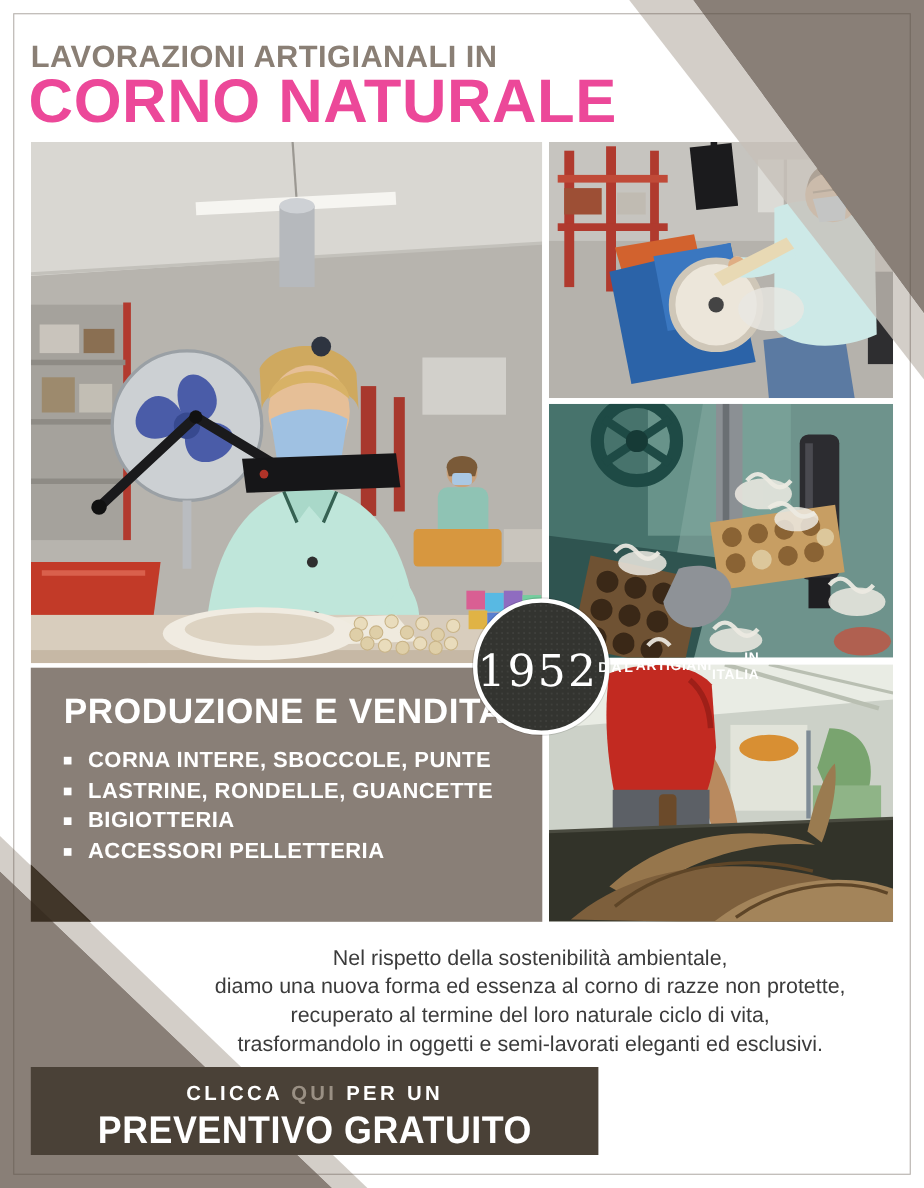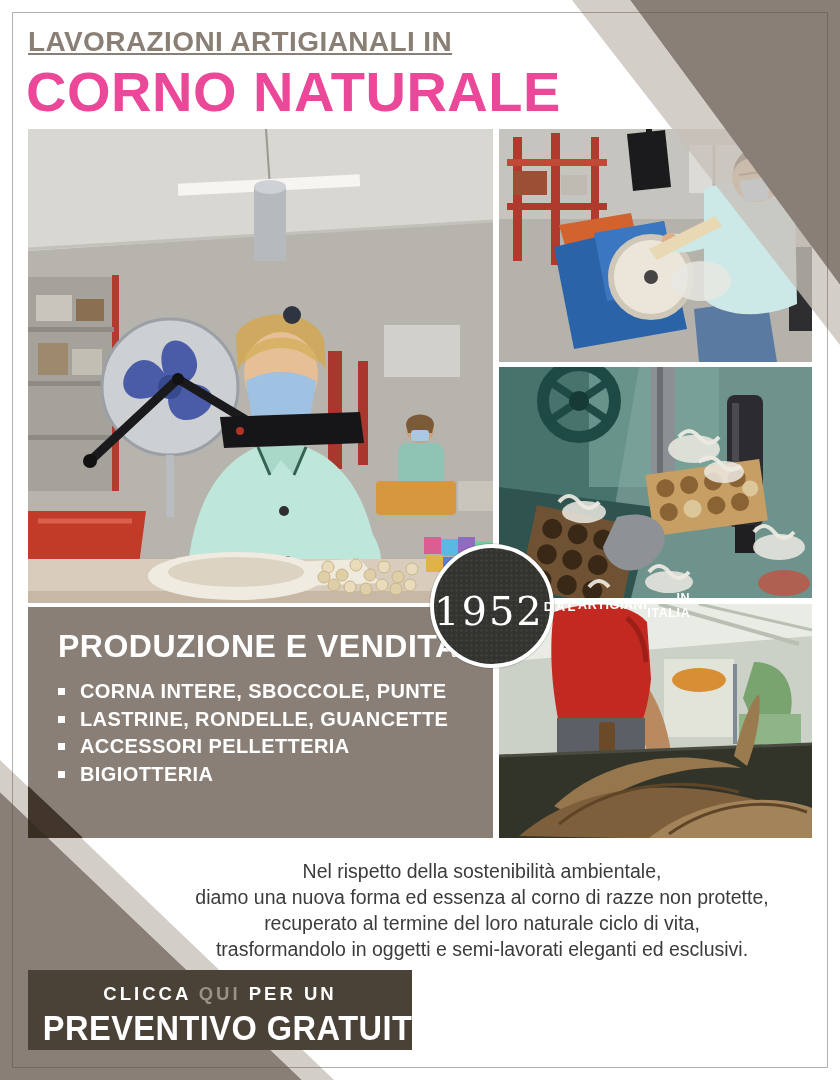--- a/index.html
+++ b/index.html
@@ -4,22 +4,22 @@
 <style>
   html,body{margin:0;padding:0;background:#ffffff;}
   body{font-family:"Liberation Sans", sans-serif;}
   .page{position:relative;width:840px;height:1080px;background:#ffffff;overflow:hidden;}
 
   
   .frame{position:absolute;left:12px;top:12px;width:814px;height:1054px;
          border:1px solid rgba(90,78,66,.45);z-index:40;pointer-events:none;}
 
   
-  .kicker{position:absolute;left:28px;top:28px;font-size:28px;font-weight:700;
-          letter-spacing:.4px;color:#8A7F75;line-height:1;z-index:3;text-decoration:underline;}
+  .kicker{position:absolute;left:28px;top:38px;font-size:28px;font-weight:700;
+          letter-spacing:.4px;color:#8A7F75;line-height:1;z-index:3;}
   .title{position:absolute;left:26px;top:64px;font-size:56px;font-weight:700;
          letter-spacing:.5px;color:#ec4899;line-height:1;z-index:3;}
 
   
   .photo{position:absolute;overflow:hidden;z-index:1;}
   .photo svg{display:block;}
   .photo-left{left:28px;top:129px;width:465px;height:474px;}
   .photo-r1{left:499px;top:129px;width:313px;height:233px;}
   .photo-r2{left:499px;top:367px;width:313px;height:231px;}
   .photo-r3{left:499px;top:604px;width:313px;height:234px;}
@@ -47,21 +47,21 @@
 
   
   .overlay{position:absolute;left:0;top:0;z-index:30;pointer-events:none;}
 
   
   .para{position:absolute;left:145px;right:21px;top:858px;text-align:center;z-index:6;
         font-size:19.5px;line-height:26px;color:#3B3B3B;}
   .para span{display:block;}
 
   
-  .cta{position:absolute;left:28px;top:970px;width:384px;height:80px;background:#4A4137;
+  .cta{position:absolute;left:28px;top:970px;width:516px;height:80px;background:#4A4137;
        z-index:35;color:#fff;text-align:center;cursor:pointer;box-sizing:border-box;padding-top:13px;}
   .cta-line1{font-size:18.5px;font-weight:700;letter-spacing:3px;}
   .cta-hl{color:#9A9084;}
   .cta-line2{display:inline-block;font-size:35px;font-weight:800;letter-spacing:.5px;
              transform:scaleX(.93);transform-origin:center;margin-top:3px;white-space:nowrap;}
   .made{position:absolute;left:501px;top:970px;width:314px;height:80px;background:#8B8178;
         z-index:35;display:flex;align-items:center;justify-content:center;color:#fff;}
   .made span{display:inline-block;font-size:46px;font-weight:700;letter-spacing:1.5px;
              transform:scaleX(.72);transform-origin:center;white-space:nowrap;}
 </style>
@@ -296,25 +296,25 @@
       <li>
         <span class="bullet"></span>
         <span>CORNA INTERE, SBOCCOLE, PUNTE</span>
       </li>
       <li>
         <span class="bullet"></span>
         <span>LASTRINE, RONDELLE, GUANCETTE</span>
       </li>
       <li>
         <span class="bullet"></span>
-        <span>ACCESSORI PELLETTERIA</span>
+        <span>BIGIOTTERIA</span>
       </li>
       <li>
         <span class="bullet"></span>
-        <span>BIGIOTTERIA</span>
+        <span>ACCESSORI PELLETTERIA</span>
       </li>
     </ul>
   </div>
 
   <div class="badge">
     <div class="badge-year">1952</div>
     <div class="badge-dal">DAL</div>
     <hr class="badge-sep">
     <div class="badge-line">ARTIGIANI</div>
     <div class="badge-line">IN ITALIA</div>

